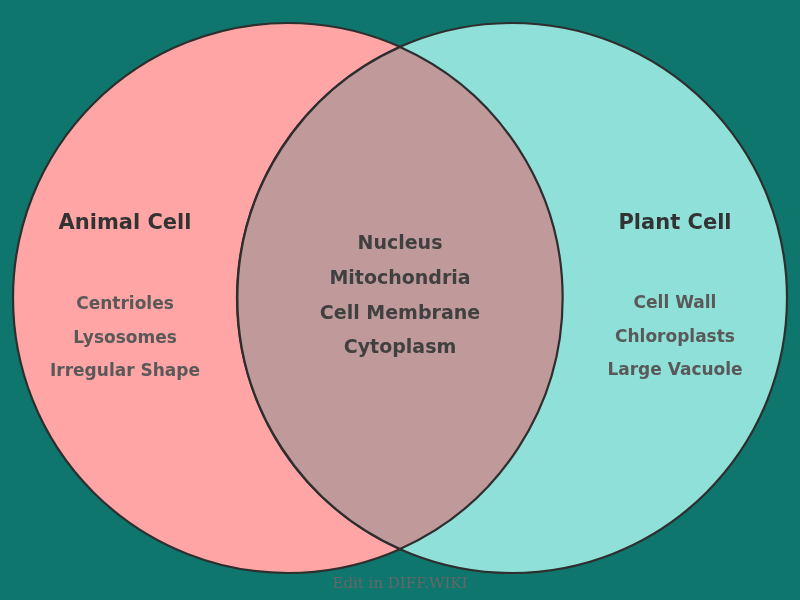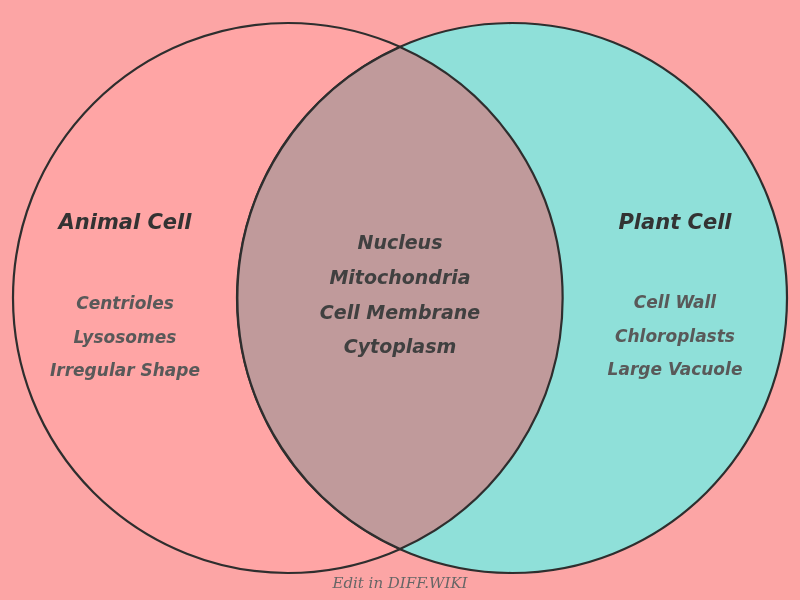--- a/index.html
+++ b/index.html
@@ -8,22 +8,21 @@
     background: #ffffff;
     width: 800px;
     height: 600px;
     overflow: hidden;
     font-family: "DejaVu Sans", sans-serif;
   }
   .stage {
     position: relative;
     width: 800px;
     height: 600px;
-    background: #fca5a5;
-    font-style: italic;
+    background: #0f766e;
   }
   svg.venn {
     display: block;
     width: 800px;
     height: 600px;
   }
   text.set-title {
     font-family: "DejaVu Sans", sans-serif;
     font-size: 21px;
     font-weight: bold;

